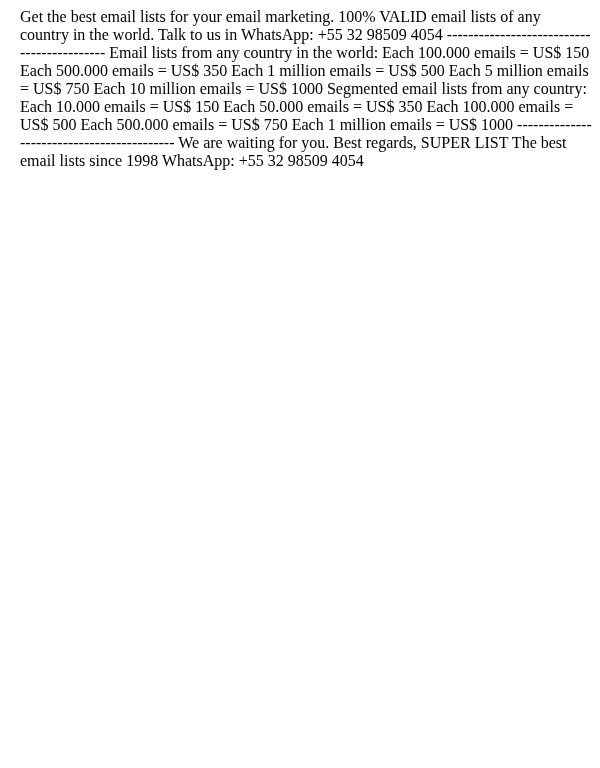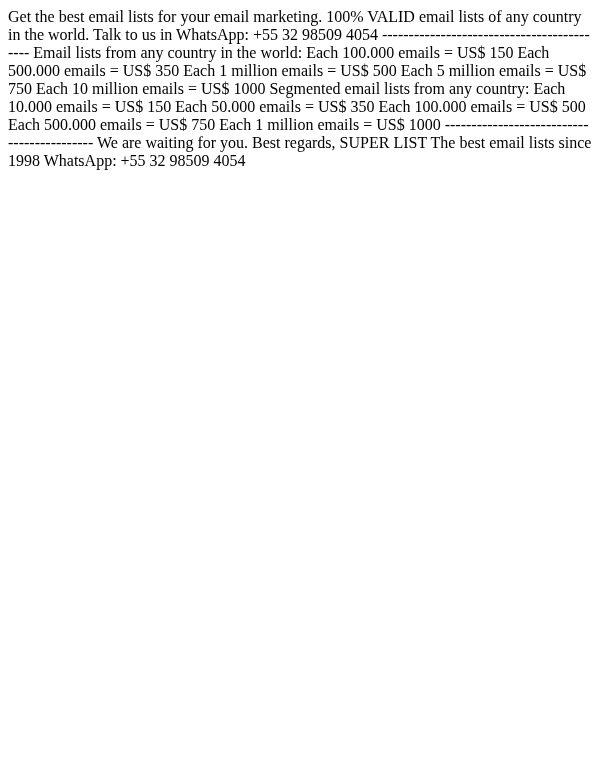--- a/index.html
+++ b/index.html
@@ -11,21 +11,21 @@
     width: 600px;
     height: 768px;
     font-family: "Liberation Serif", "DejaVu Serif", serif;
     color: #000000;
     overflow: hidden;
   }
   .page {
     box-sizing: border-box;
     width: 600px;
     height: 768px;
-    padding: 8px 8px 0 8px;
+    padding: 8px 8px 0 20px;
     background: #ffffff;
   }
   .body-text {
     font-family: "Liberation Serif", "DejaVu Serif", serif;
     font-size: 16px;
     line-height: 18px;
     text-align: left;
     word-wrap: break-word;
     overflow-wrap: break-word;
     white-space: normal;

